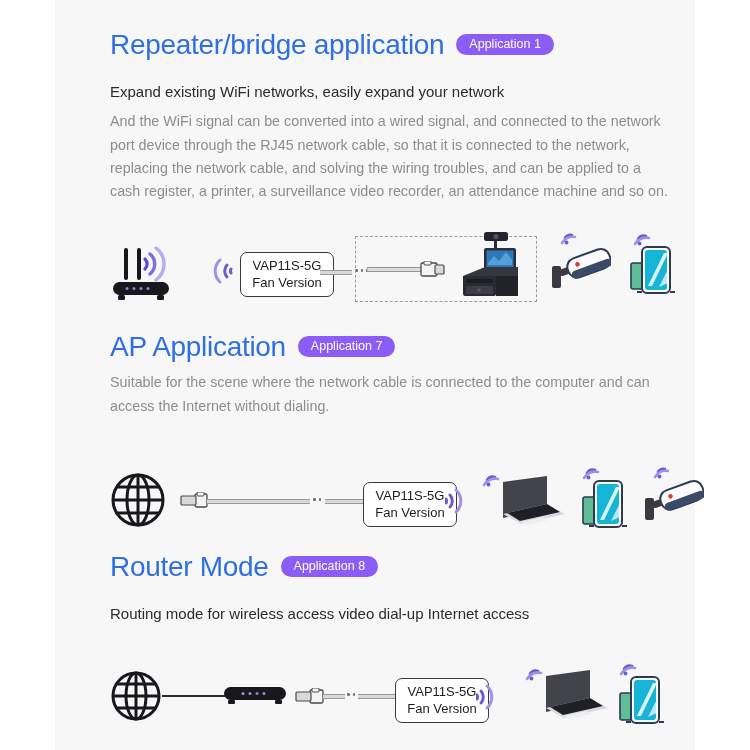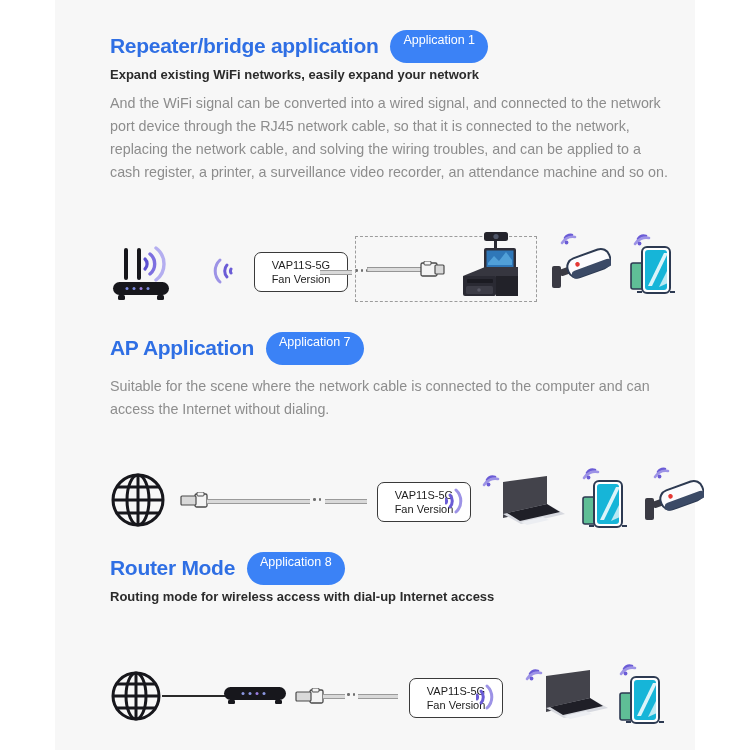--- a/index.html
+++ b/index.html
@@ -30,44 +30,43 @@
 
   
   .section { position: absolute; left: 0; width: 640px; }
   .head-row {
     display: flex;
     align-items: center;
     gap: 12px;
     padding-left: 55px;
   }
   .head-title {
-    font-size: 21px;
-    font-weight: 700;
+    font-size: 28px;
+    font-weight: 400;
     color: #2f6fe4;
     letter-spacing: -0.3px;
     white-space: nowrap;
     line-height: 1.05;
   }
   .badge {
-    background: #3b82f6;
+    background: #8b5cf6;
     color: #ffffff;
     font-size: 12.5px;
     font-weight: 400;
     border-radius: 999px;
-    padding: 4px 13px 16px 13px;
+    padding: 4px 13px 5px 13px;
     white-space: nowrap;
     line-height: 1;
   }
   .sub-title {
     padding-left: 55px;
-    font-size: 13px;
+    font-size: 15px;
     color: #2b2b2b;
-    margin-top: 4px;
+    margin-top: 24px;
     white-space: nowrap;
-    font-weight: bold;
   }
   .body-text {
     padding-left: 55px;
     padding-right: 16px;
     font-size: 14.3px;
     color: #8d8d8d;
     line-height: 1.62;
     margin-top: 10px;
     max-width: 560px;
   }
@@ -84,26 +83,25 @@
   
   .dots { display: flex; align-items: center; gap: 3px; }
   .dots i { width: 2.5px; height: 2.5px; background: #6f6f6f; border-radius: 50%; display: block; }
   .wire { height: 3px; background: #d9d9d9; border-top: 1px solid #9a9a9a; border-bottom: 1px solid #9a9a9a; }
 
   .devbox {
     border: 1.6px solid #3a3a3a;
     border-radius: 7px;
     background: #ffffff;
     text-align: center;
-    font-size: 11px;
+    font-size: 13px;
     color: #1d1d1d;
     line-height: 1.28;
     padding: 5px 7px;
     white-space: nowrap;
-    margin-left: 14px;
   }
 
   .dashbox {
     border: 1.2px dashed #9c9c9c;
     background: transparent;
   }
 </style>
 </head>
 <body>
 
@@ -308,21 +306,21 @@
           </g>
         </svg>
       </div>
     </div>
 
     <div class="section" style="top:552px;">
       <div class="head-row">
         <div class="head-title">Router Mode</div>
         <div class="badge">Application 8</div>
       </div>
-      <div class="sub-title">Routing mode for wireless access with dial-up Internet access</div>
+      <div class="sub-title">Routing mode for wireless access video dial-up Internet access</div>
     </div>
 
     <div class="illus" style="top:662px;">
 
       <div class="ic" style="left:55px; top:8px;">
         <svg width="52" height="52" viewBox="0 0 52 52">
           <circle cx="26" cy="26" r="23" fill="none" stroke="#17171c" stroke-width="3"></circle>
           <ellipse cx="26" cy="26" rx="10" ry="23" fill="none" stroke="#17171c" stroke-width="3"></ellipse>
           <line x1="26" y1="3" x2="26" y2="49" stroke="#17171c" stroke-width="3"></line>
           <line x1="3" y1="26" x2="49" y2="26" stroke="#17171c" stroke-width="3"></line>

